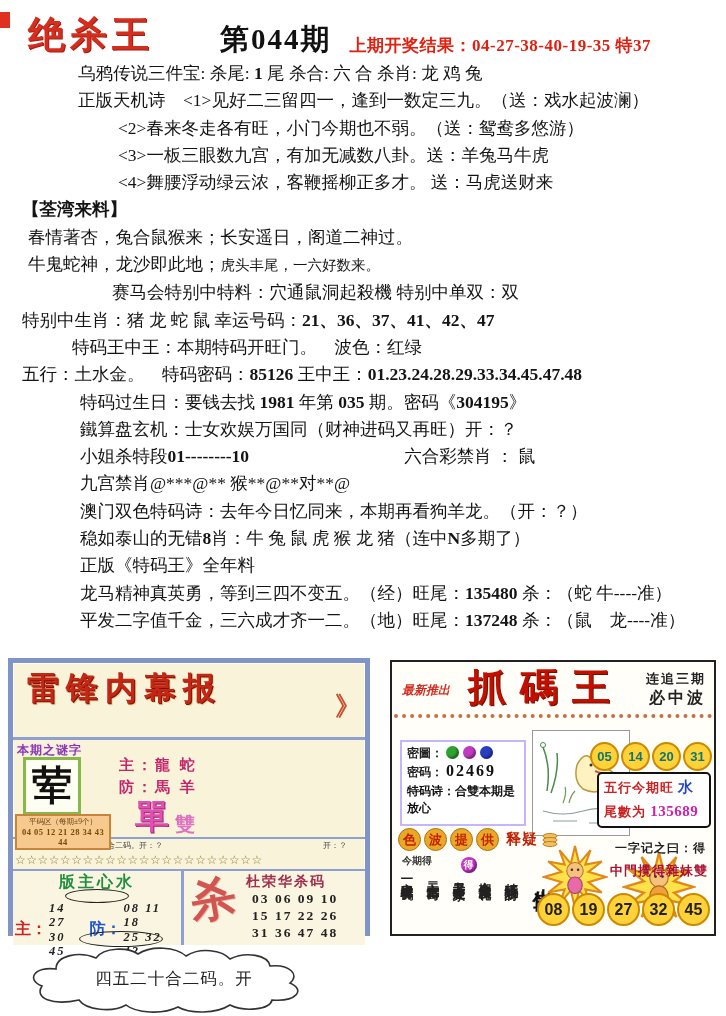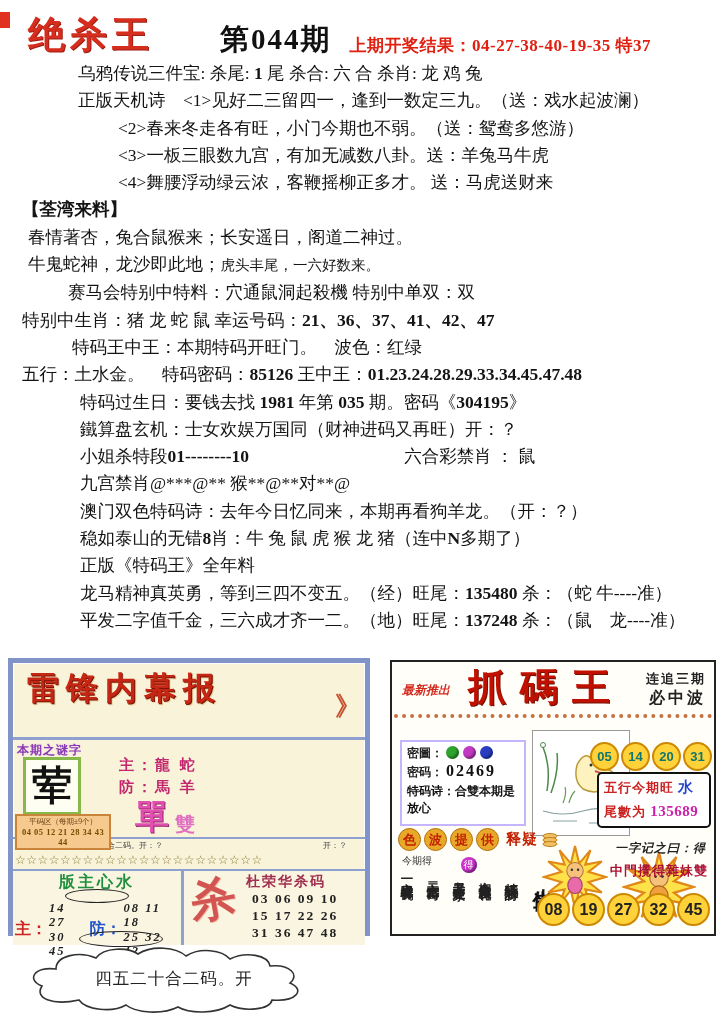--- a/index.html
+++ b/index.html
@@ -91,31 +91,31 @@
   .zm-wuxing{position:absolute;right:3px;top:110px;width:114px;height:56px;border:2.5px solid #111;border-radius:5px;
              background:#fff;padding:4px 5px;box-sizing:border-box;}
   .wx1{font-size:13px;font-weight:bold;color:#cc2222;letter-spacing:1px;}
   .wx1 .water{color:#2244cc;font-size:15px;margin-left:4px;}
   .wx2{font-size:13px;font-weight:bold;color:#cc2222;margin-top:6px;letter-spacing:1px;}
   .wx2 .tail{color:#cc22aa;font-size:15px;letter-spacing:.5px;}
   .zm-sebo{position:absolute;left:6px;top:166px;display:flex;align-items:center;gap:3px;}
   .sebo-c{width:21px;height:21px;border-radius:50%;background:#e8a828;border:1px solid #b07010;
           display:flex;align-items:center;justify-content:center;font-size:13px;font-weight:bold;color:#c22000;}
   .zm-shiyi{font-size:15px;font-weight:bold;color:#c22000;margin-left:4px;letter-spacing:1px;}
-  .zm-jinqide{position:absolute;left:10px;top:192px;font-size:10px;font-weight:normal;color:#333;}
+  .zm-jinqide{position:absolute;left:10px;top:192px;font-size:10px;font-weight:bold;color:#333;}
   .jq-ball{display:inline-block;width:16px;height:16px;border-radius:50%;background:#cc33cc;color:#fff;
            font-size:10px;text-align:center;line-height:16px;margin-left:26px;vertical-align:-4px;
            box-shadow:inset -2px -2px 2px rgba(0,0,0,.4);}
   .zm-vcols{position:absolute;left:6px;top:210px;height:62px;display:flex;gap:9px;align-items:flex-start;}
   .vcol{writing-mode:vertical-rl;font-size:12.5px;font-weight:bold;color:#222;letter-spacing:1px;height:62px;}
   .vcol.poem{font-size:13.5px;}
   .zm-shengxiao{writing-mode:vertical-rl;font-size:21px;font-weight:bold;color:#111;letter-spacing:2px;}
   .burst{position:absolute;}
   .b1{left:150px;top:182px;} .b2{left:230px;top:188px;}
-  .zm-yizi{position:absolute;right:8px;top:178px;font-size:12px;font-weight:bold;color:#222;letter-spacing:1px;font-style:italic;}
+  .zm-yizi{position:absolute;right:8px;top:178px;font-size:12px;font-weight:bold;color:#222;letter-spacing:1px;}
   .zm-zhongmen{position:absolute;right:6px;top:200px;font-size:13px;font-weight:bold;color:#aa1133;letter-spacing:1px;}
   
   .cloud{position:absolute;left:24px;top:942px;width:300px;height:72px;}
   .cloud svg{position:absolute;left:0;top:0;}
   .cloud-text{position:absolute;left:0;right:0;top:26px;text-align:center;font-size:16.5px;color:#222;letter-spacing:1px;}
 </style>
 </head>
 <body>
 
 <div class="page">
@@ -130,21 +130,21 @@
 
   <div class="rows">
       <div class="row" style="padding-left: 78px;"><span>乌鸦传说三件宝: 杀尾: </span><span class="b">1</span><span> 尾 杀合: 六 合 杀肖: 龙 鸡 兔</span></div>
       <div class="row" style="padding-left: 78px;"><span>正版天机诗　&lt;1&gt;见好二三留四一，逢到一数定三九。（送：戏水起波澜）</span></div>
       <div class="row" style="padding-left: 118px;"><span>&lt;2&gt;春来冬走各有旺，小门今期也不弱。（送：鸳鸯多悠游）</span></div>
       <div class="row" style="padding-left: 118px;"><span>&lt;3&gt;一板三眼数九宫，有加无减数八卦。送：羊兔马牛虎</span></div>
       <div class="row" style="padding-left: 118px;"><span>&lt;4&gt;舞腰浮动绿云浓，客鞭摇柳正多才。 送：马虎送财来</span></div>
       <div class="row" style="padding-left: 22px;"><span class="b">【荃湾来料】</span></div>
       <div class="row" style="padding-left: 28px;"><span>春情著杏，兔合鼠猴来；长安遥日，阁道二神过。</span></div>
       <div class="row" style="padding-left: 28px;"><span>牛鬼蛇神，龙沙即此地；</span><span class="sm">虎头丰尾，一六好数来。</span></div>
-      <div class="row" style="padding-left: 68px;"><span>赛马会特别中特料：穴通鼠洞起殺機 特别中单双：双</span></div>
+      <div class="row" style="padding-left: 112px;"><span>赛马会特别中特料：穴通鼠洞起殺機 特别中单双：双</span></div>
       <div class="row" style="padding-left: 22px;"><span>特别中生肖：猪 龙 蛇 鼠 幸运号码：</span><span class="b">21、36、37、41、42、47</span></div>
       <div class="row" style="padding-left: 72px;"><span>特码王中王：本期特码开旺门。　波色：红绿</span></div>
       <div class="row" style="padding-left: 22px;"><span>五行：土水金。　特码密码：</span><span class="b">85126</span><span> 王中王：</span><span class="b">01.23.24.28.29.33.34.45.47.48</span></div>
       <div class="row" style="padding-left: 80px;"><span>特码过生日：要钱去找 </span><span class="b">1981</span><span> 年第 </span><span class="b">035</span><span> 期。密码《</span><span class="b">304195</span><span>》</span></div>
       <div class="row" style="padding-left: 80px;"><span>鐵算盘玄机：士女欢娱万国同（财神进码又再旺）开：？</span></div>
       <div class="row" style="padding-left: 80px;"><span>小姐杀特段</span><span class="b">01--------10</span><span style="padding-left: 155px;">六合彩禁肖 ： 鼠</span></div>
       <div class="row" style="padding-left: 80px;"><span>九宫禁肖@***@** 猴**@**对**@</span></div>
       <div class="row" style="padding-left: 80px;"><span>澳门双色特码诗：去年今日忆同来，本期再看狗羊龙。（开：？）</span></div>
       <div class="row" style="padding-left: 80px;"><span>稳如泰山的无错</span><span class="b">8</span><span>肖：牛 兔 鼠 虎 猴 龙 猪（连中</span><span class="b">N</span><span>多期了）</span></div>
       <div class="row" style="padding-left: 80px;"><span>正版《特码王》全年料</span></div>

